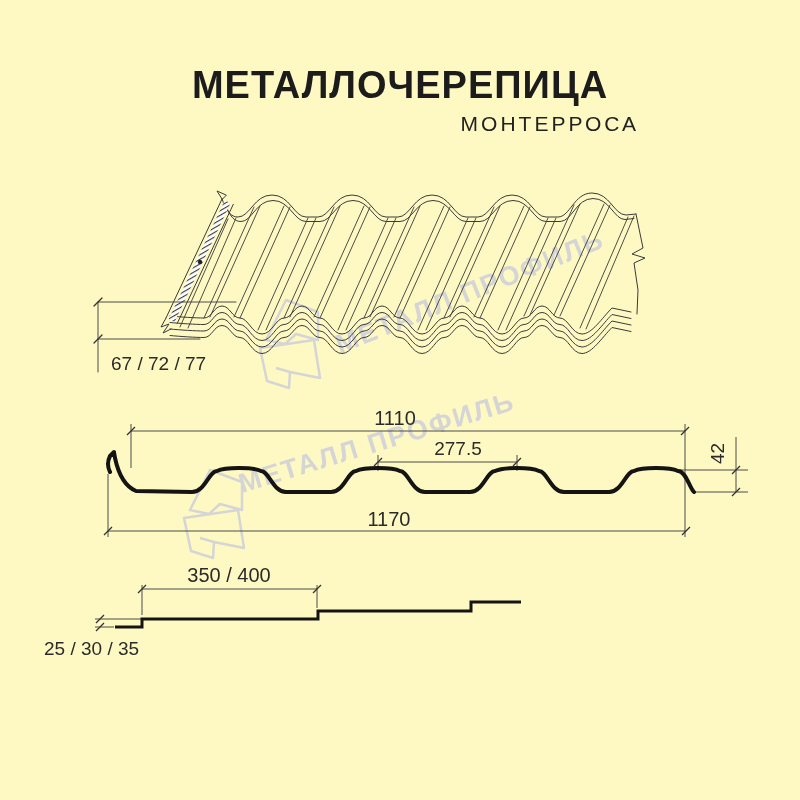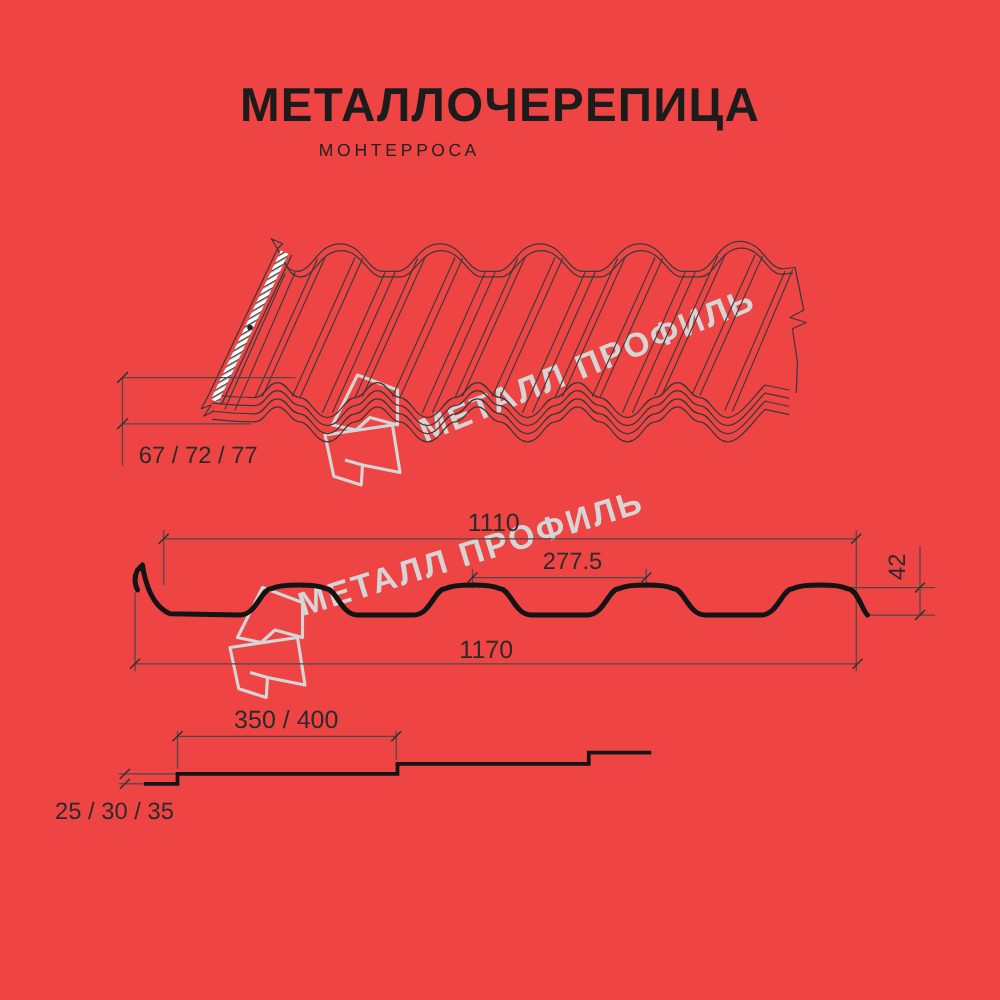--- a/index.html
+++ b/index.html
@@ -1,21 +1,21 @@
 <!DOCTYPE html>
 <html><head>
 <meta charset="utf-8">
 <style>
   html,body{margin:0;padding:0;background:#fff;}
-  #page{position:relative;width:800px;height:800px;background:#ef4444;overflow:hidden;
+  #page{position:relative;width:800px;height:800px;background:#fef9c3;overflow:hidden;
         font-family:"Liberation Sans", sans-serif;}
   #title{position:absolute;top:64px;left:0;width:800px;text-align:center;
          font-size:38px;font-weight:700;letter-spacing:1px;color:#1c1c1c;}
-  #subtitle{position:absolute;top:112px;left:0;width:639px;text-align:center;
-            font-size:14px;font-weight:400;letter-spacing:3px;color:#222;}
+  #subtitle{position:absolute;top:112px;left:0;width:639px;text-align:right;
+            font-size:21px;font-weight:400;letter-spacing:3px;color:#222;}
   svg{position:absolute;top:0;left:0;}
   text{font-family:"Liberation Sans", sans-serif;}
   .dimtxt{font-size:19px;fill:#2b2b2b;}
   .wmtxt{font-size:27px;font-weight:700;letter-spacing:2px;}
 </style>
 </head>
 <body>
 
 <div id="page">
 

